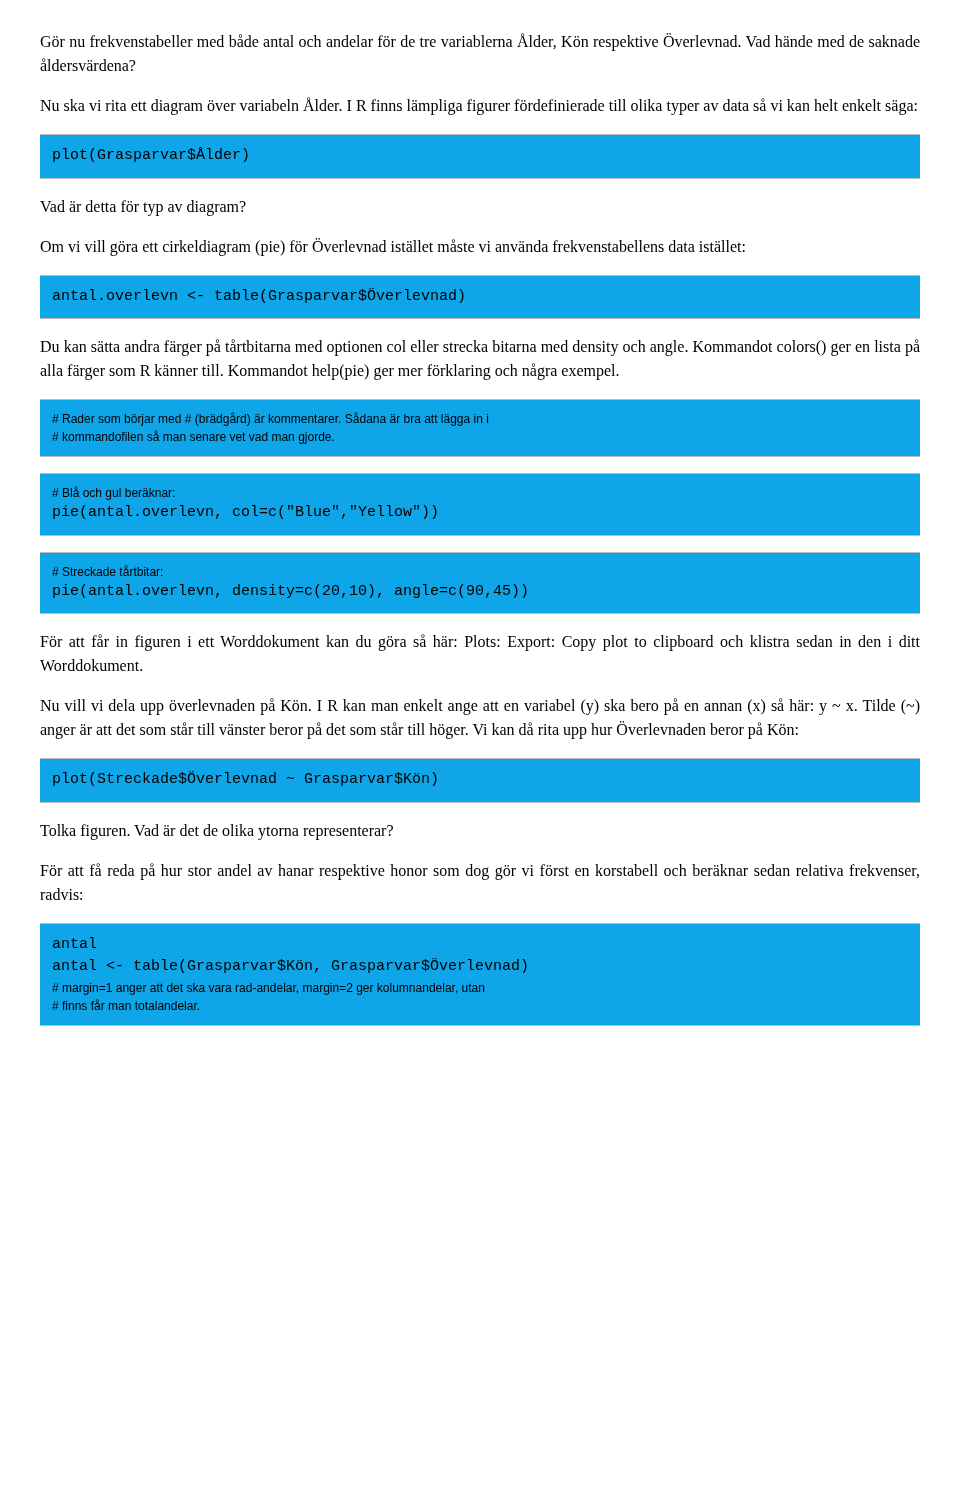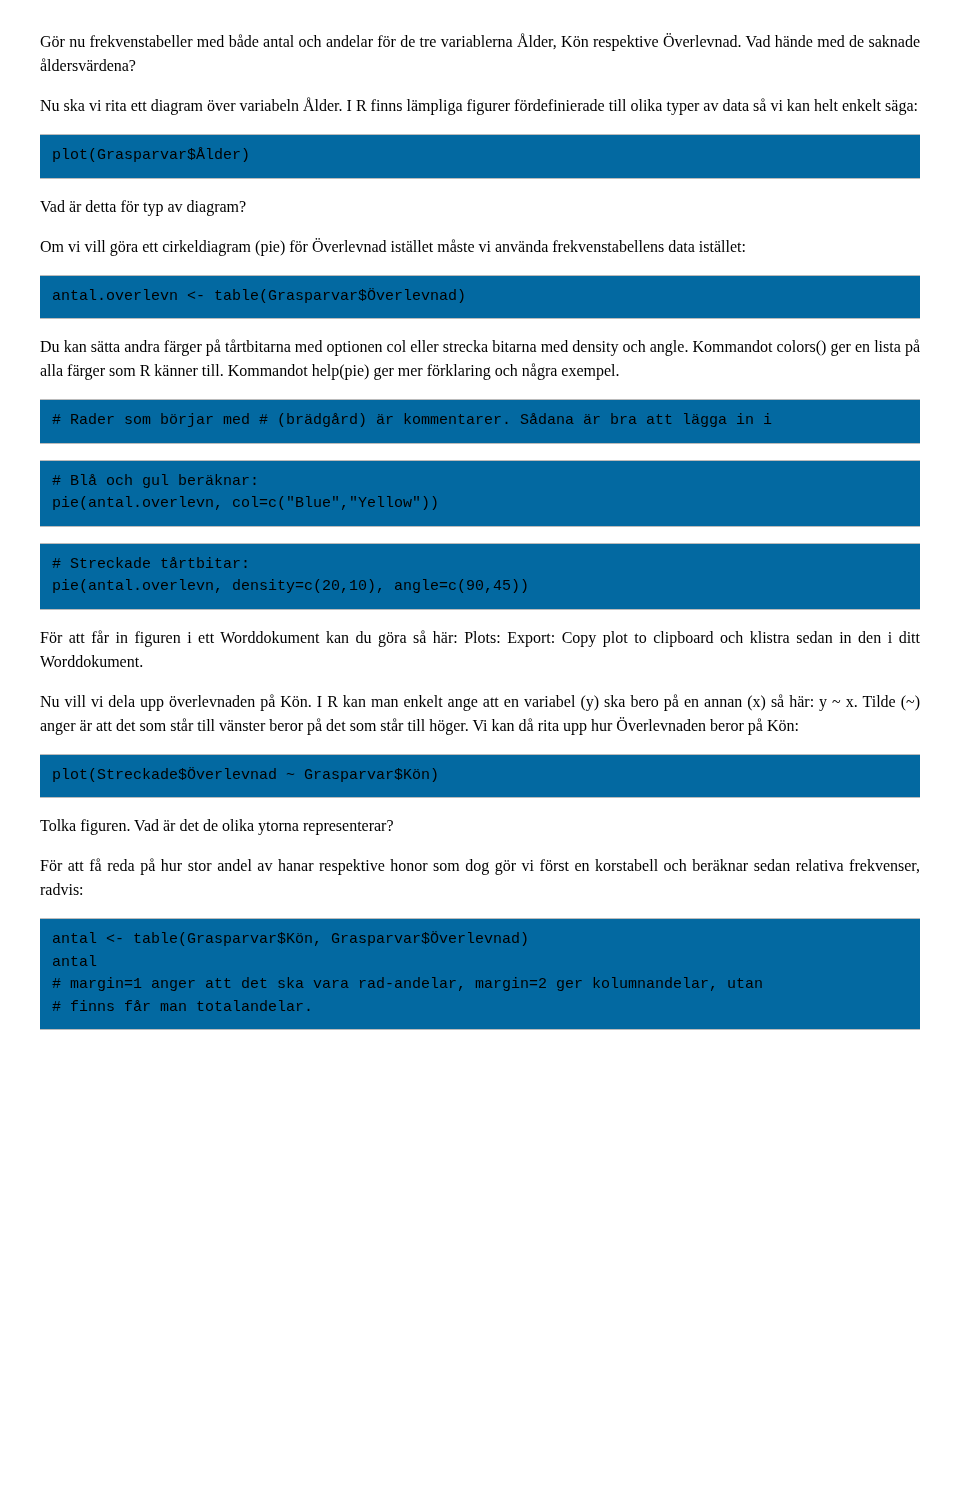--- a/index.html
+++ b/index.html
@@ -19,36 +19,36 @@
     }
 
     .text-block {
       margin-bottom: 16px;
       text-align: justify;
     }
 
     .code-block {
       font-family: 'Courier New', Courier, monospace;
       font-size: 15px;
-      background: #0369a1;
+      background: #0ea5e9;
       border-top: 1px solid #bbb;
       border-bottom: 1px solid #bbb;
       padding: 10px 12px;
       margin-bottom: 16px;
       margin-top: 8px;
     }
 
     .code-block .code-line {
       display: block;
     }
 
     .comment-line {
       display: block;
-      font-family: Liberation Mono, monospace;
-      font-size: 15px;
+      font-family: Liberation Sans, sans-serif;
+      font-size: 12px;
     }
   </style>
 </head>
 <body>
 
 <p class="text-block">Gör nu frekvenstabeller med både antal och andelar för de tre variablerna Ålder, Kön respektive Överlevnad. Vad hände med de saknade åldersvärdena?</p>
 
 <p class="text-block">Nu ska vi rita ett diagram över variabeln Ålder. I R finns lämpliga figurer fördefinierade till olika typer av data så vi kan helt enkelt säga:</p>
 
 <div class="code-block">
@@ -60,20 +60,21 @@
 <p class="text-block">Om vi vill göra ett cirkeldiagram (pie) för Överlevnad istället måste vi använda frekvenstabellens data istället:</p>
 
 <div class="code-block">
   <span class="code-line">antal.overlevn &lt;- table(Grasparvar$Överlevnad)</span>
 </div>
 
 <p class="text-block">Du kan sätta andra färger på tårtbitarna med optionen col eller strecka bitarna med density och angle. Kommandot colors() ger en lista på alla färger som R känner till. Kommandot help(pie) ger mer förklaring och några exempel.</p>
 
 <div class="code-block">
   <span class="comment-line"># Rader som börjar med # (brädgård) är kommentarer. Sådana är bra att lägga in i</span>
+  <span class="comment-line"># kommandofilen så man senare vet vad man gjorde.</span>
 </div>
 
 <div class="code-block">
   <span class="comment-line"># Blå och gul beräknar:</span>
   <span class="code-line">pie(antal.overlevn, col=c("Blue","Yellow"))</span>
 </div>
 
 <div class="code-block">
   <span class="comment-line"># Streckade tårtbitar:</span>
   <span class="code-line">pie(antal.overlevn, density=c(20,10), angle=c(90,45))</span>
@@ -85,17 +86,17 @@
 
 <div class="code-block">
   <span class="code-line">plot(Streckade$Överlevnad ~ Grasparvar$Kön)</span>
 </div>
 
 <p class="text-block">Tolka figuren. Vad är det de olika ytorna representerar?</p>
 
 <p class="text-block">För att få reda på hur stor andel av hanar respektive honor som dog gör vi först en korstabell och beräknar sedan relativa frekvenser, radvis:</p>
 
 <div class="code-block">
+  <span class="code-line">antal</span>
   <span class="code-line">antal &lt;- table(Grasparvar$Kön, Grasparvar$Överlevnad)</span>
-  <span class="code-line">antal</span>
   <span class="comment-line"># margin=1 anger att det ska vara rad-andelar, margin=2 ger kolumnandelar, utan</span>
   <span class="comment-line"># finns får man totalandelar.</span>
 </div>
 
 </body></html>

